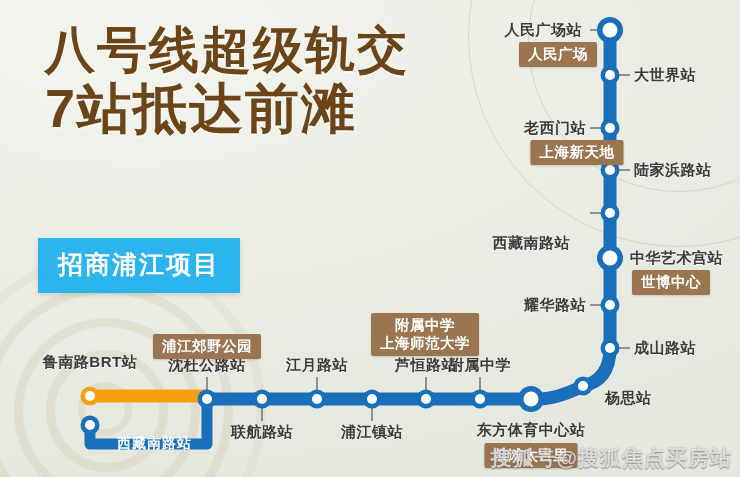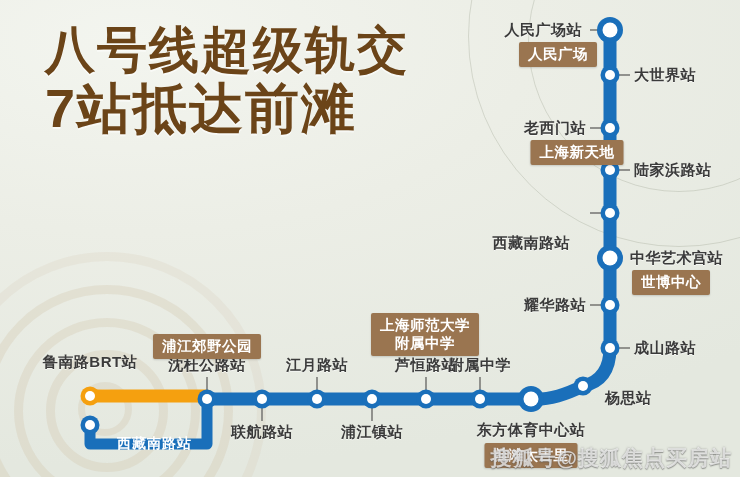--- a/index.html
+++ b/index.html
@@ -97,20 +97,21 @@
   <div class="ripple rip4"></div>
   <div class="ripple rip3"></div>
   <div class="ripple rip2"></div>
   <div class="ripple rip1"></div>
 
   <div class="headline">
     <span class="hl-1">八号线超级轨交</span>
     <span class="hl-2">7站抵达前滩</span>
   </div>
 
+  <div class="project-badge">招商浦江项目</div>
 
   <svg id="rail" viewBox="0 0 740 477">
     <g id="rail-lines">
         <path d="M 610 30 L 610 348 Q 610 380 583 386 Q 553 401 531 399 L 207 399" fill="none" stroke="#1a6fba" stroke-width="13" stroke-linecap="round" stroke-linejoin="round"></path>
         <path d="M 90 396 L 207 396" fill="none" stroke="#f5a00f" stroke-width="13" stroke-linecap="round"></path>
         <path d="M 90 425 L 90 444 L 207 444 L 207 399" fill="none" stroke="#1a6fba" stroke-width="11" stroke-linecap="round" stroke-linejoin="round"></path>
       </g>
     <g id="rail-ticks">
         <line x1="601" y1="30" x2="590" y2="30" stroke="#7b7b78" stroke-width="1.6"></line>
         <line x1="619" y1="75" x2="630" y2="75" stroke="#7b7b78" stroke-width="1.6"></line>
@@ -187,22 +188,22 @@
       <div class="poi-tag c" style="left: 558px; top: 42px;">
         <span class="ln">人民广场</span>
       </div>
       <div class="poi-tag c" style="left: 545px; top: 140px; margin-left: 32px;">
         <span class="ln">上海新天地</span>
       </div>
       <div class="poi-tag c" style="left: 671px; top: 270px;">
         <span class="ln">世博中心</span>
       </div>
       <div class="poi-tag c" style="left: 425px; top: 313px;">
+        <span class="ln">附属中学</span>
         <span class="ln">上海师范大学</span>
-        <span class="ln">附属中学</span>
       </div>
       <div class="poi-tag c" style="left: 207px; top: 334px;">
         <span class="ln">浦江郊野公园</span>
       </div>
       <div class="poi-tag c" style="left: 531px; top: 443px;">
         <span class="ln">前滩太古里</span>
       </div>
     </div>
 
   <div class="branch-tag" id="branch-tag" style="left: 154.5px; top: 444px;">西藏南路站</div>

